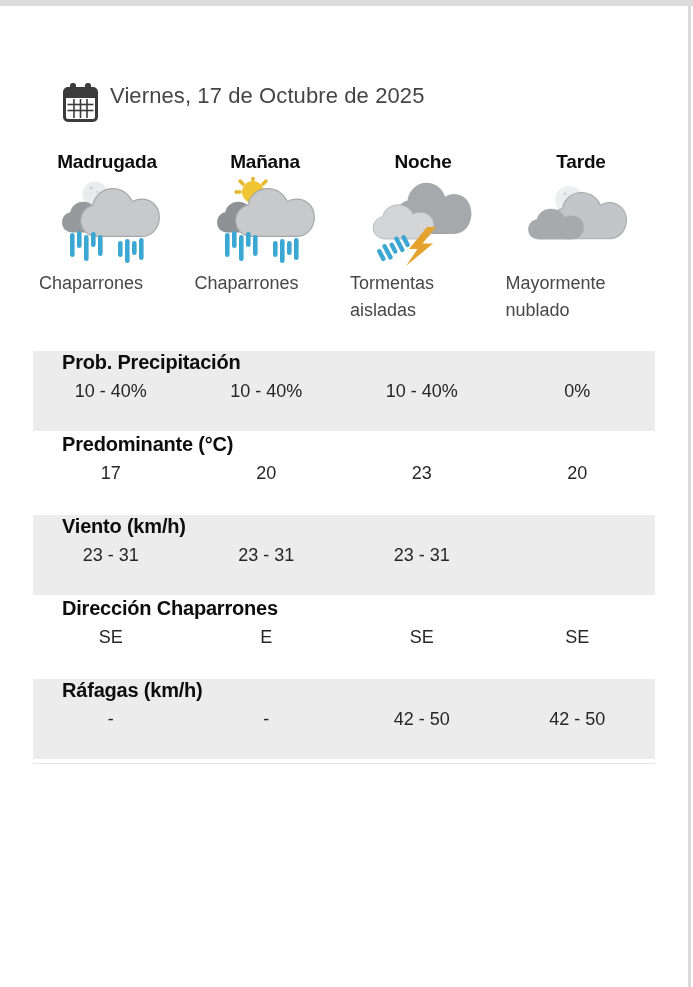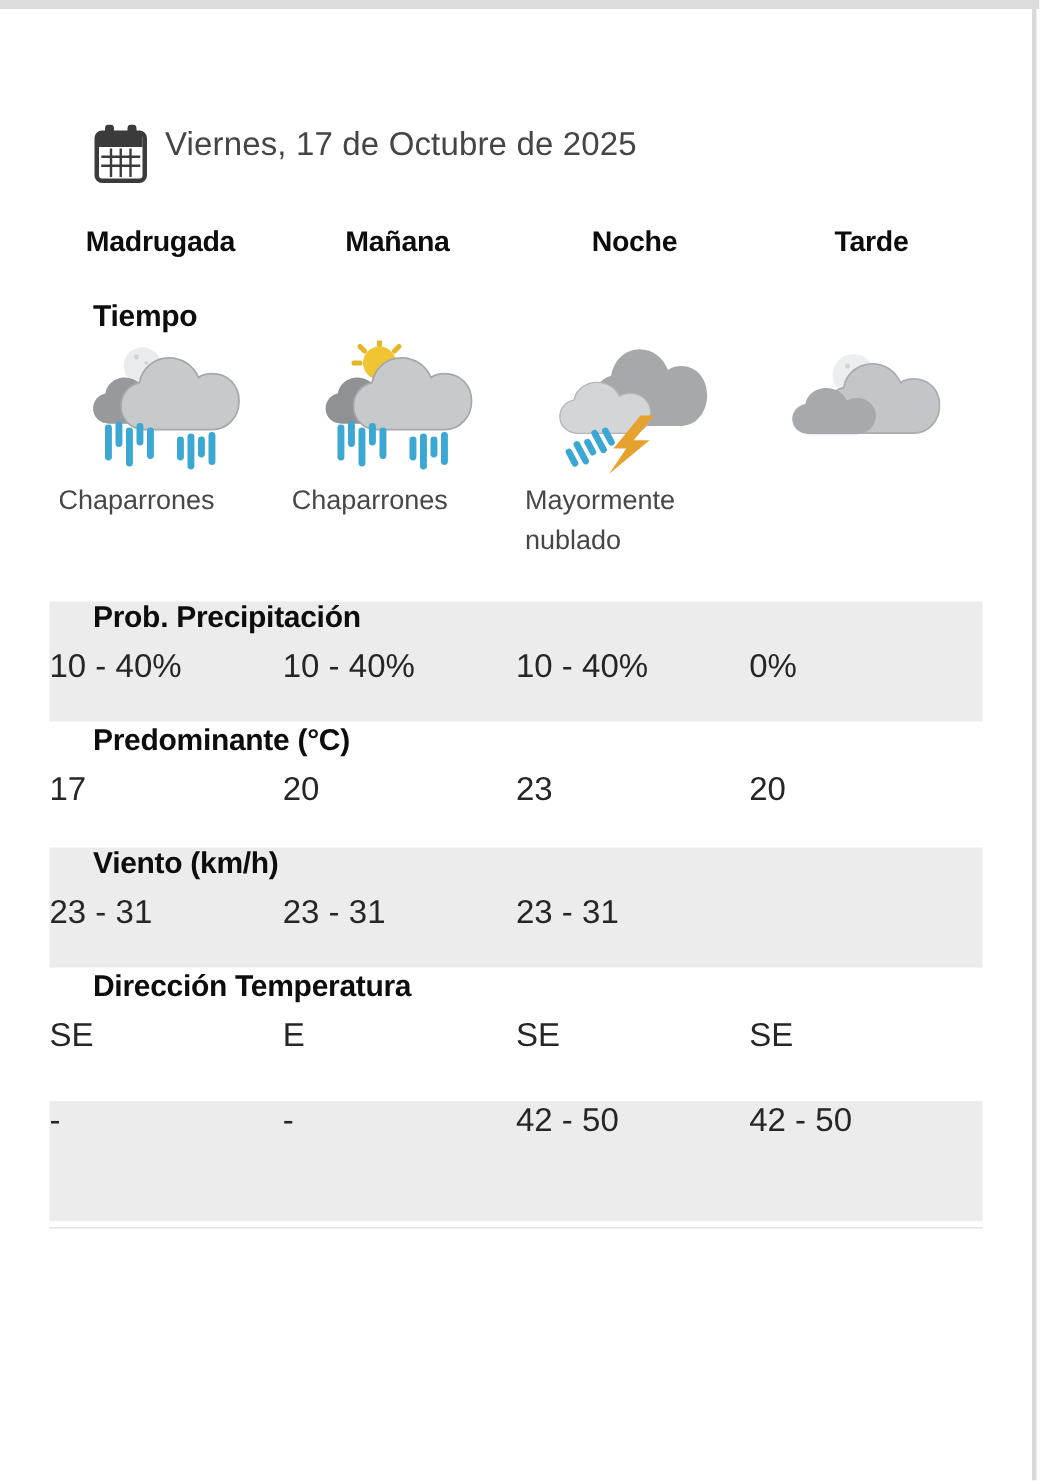--- a/index.html
+++ b/index.html
@@ -69,21 +69,22 @@
     margin-bottom: 2px;
   }
   .section.shaded { background: #ececec; }
   .section-label {
     margin-left: 29px;
     font-size: 20px; font-weight: bold; color: #0d0d0d;
     letter-spacing: -0.2px;
   }
   .values-row { margin-top: 7px; }
   .value-cell {
-    font-size: 22px; color: #262626;
+    text-align: center;
+    font-size: 18px; color: #262626;
   }
   .bottom-divider {
     margin-top: 4px;
     height: 1px; background: #e4e4e4;
   }
 </style>
 </head>
 <body>
 
 <div class="top-bar"></div>
@@ -108,21 +109,20 @@
     <span class="date-text">Viernes, 17 de Octubre de 2025</span>
   </div>
 
   <div class="grid4 header-row">
     <div class="col-h">Madrugada</div>
     <div class="col-h">Mañana</div>
     <div class="col-h">Noche</div>
     <div class="col-h">Tarde</div>
   </div>
 
-  <div class="tiempo-label">Tiempo</div>
 
   <div class="grid4 icons-row">
 
     <div class="icon-cell">
       <svg viewBox="0 0 100 90">
         <circle cx="34" cy="17" r="12.5" fill="#e9ebed"></circle>
         <circle cx="30" cy="11" r="1.6" fill="#cdd1d4"></circle>
         <circle cx="36.5" cy="15" r="1.2" fill="#cdd1d4"></circle>
         <g transform="translate(0,23) scale(0.54,0.56)">
           <path fill="#97999c" d="M22 58 C10 58 2 50 2 40 C2 31 8 24 17 22 C19 11 29 3 41 3 C52 3 61 9 65 18 C68 16 72 15 76 15 C89 15 98 24 98 36 C98 48 89 58 76 58 Z"></path>
@@ -205,20 +205,21 @@
         <g transform="translate(0,30) scale(0.58,0.56)">
           <path fill="#a7a9ac" d="M22 58 C10 58 2 50 2 40 C2 31 8 24 17 22 C19 11 29 3 41 3 C52 3 61 9 65 18 C68 16 72 15 76 15 C89 15 98 24 98 36 C98 48 89 58 76 58 Z"></path>
         </g>
       </svg>
     </div>
   </div>
 
   <div class="grid4 caption-row">
     <div class="caption-cell">Chaparrones</div>
     <div class="caption-cell">Chaparrones</div>
+    <div class="caption-cell">Tormentas aisladas</div>
     <div class="caption-cell">Mayormente nublado</div>
   </div>
 
   <div class="sections">
 
     <div class="section shaded">
       <div class="section-label">Prob. Precipitación</div>
       <div class="grid4 values-row">
         <div class="value-cell">10 - 40%</div>
         <div class="value-cell">10 - 40%</div>
@@ -240,30 +241,31 @@
     <div class="section shaded">
       <div class="section-label">Viento (km/h)</div>
       <div class="grid4 values-row">
         <div class="value-cell">23 - 31</div>
         <div class="value-cell">23 - 31</div>
         <div class="value-cell">23 - 31</div>
       </div>
     </div>
 
     <div class="section">
-      <div class="section-label">Dirección Temperatura</div>
+      <div class="section-label">Dirección Chaparrones</div>
       <div class="grid4 values-row">
         <div class="value-cell">SE</div>
         <div class="value-cell">E</div>
         <div class="value-cell">SE</div>
         <div class="value-cell">SE</div>
       </div>
     </div>
 
     <div class="section shaded">
+      <div class="section-label">Ráfagas (km/h)</div>
       <div class="grid4 values-row">
         <div class="value-cell">-</div>
         <div class="value-cell">-</div>
         <div class="value-cell">42 - 50</div>
         <div class="value-cell">42 - 50</div>
       </div>
     </div>
 
     <div class="bottom-divider"></div>
   </div>

